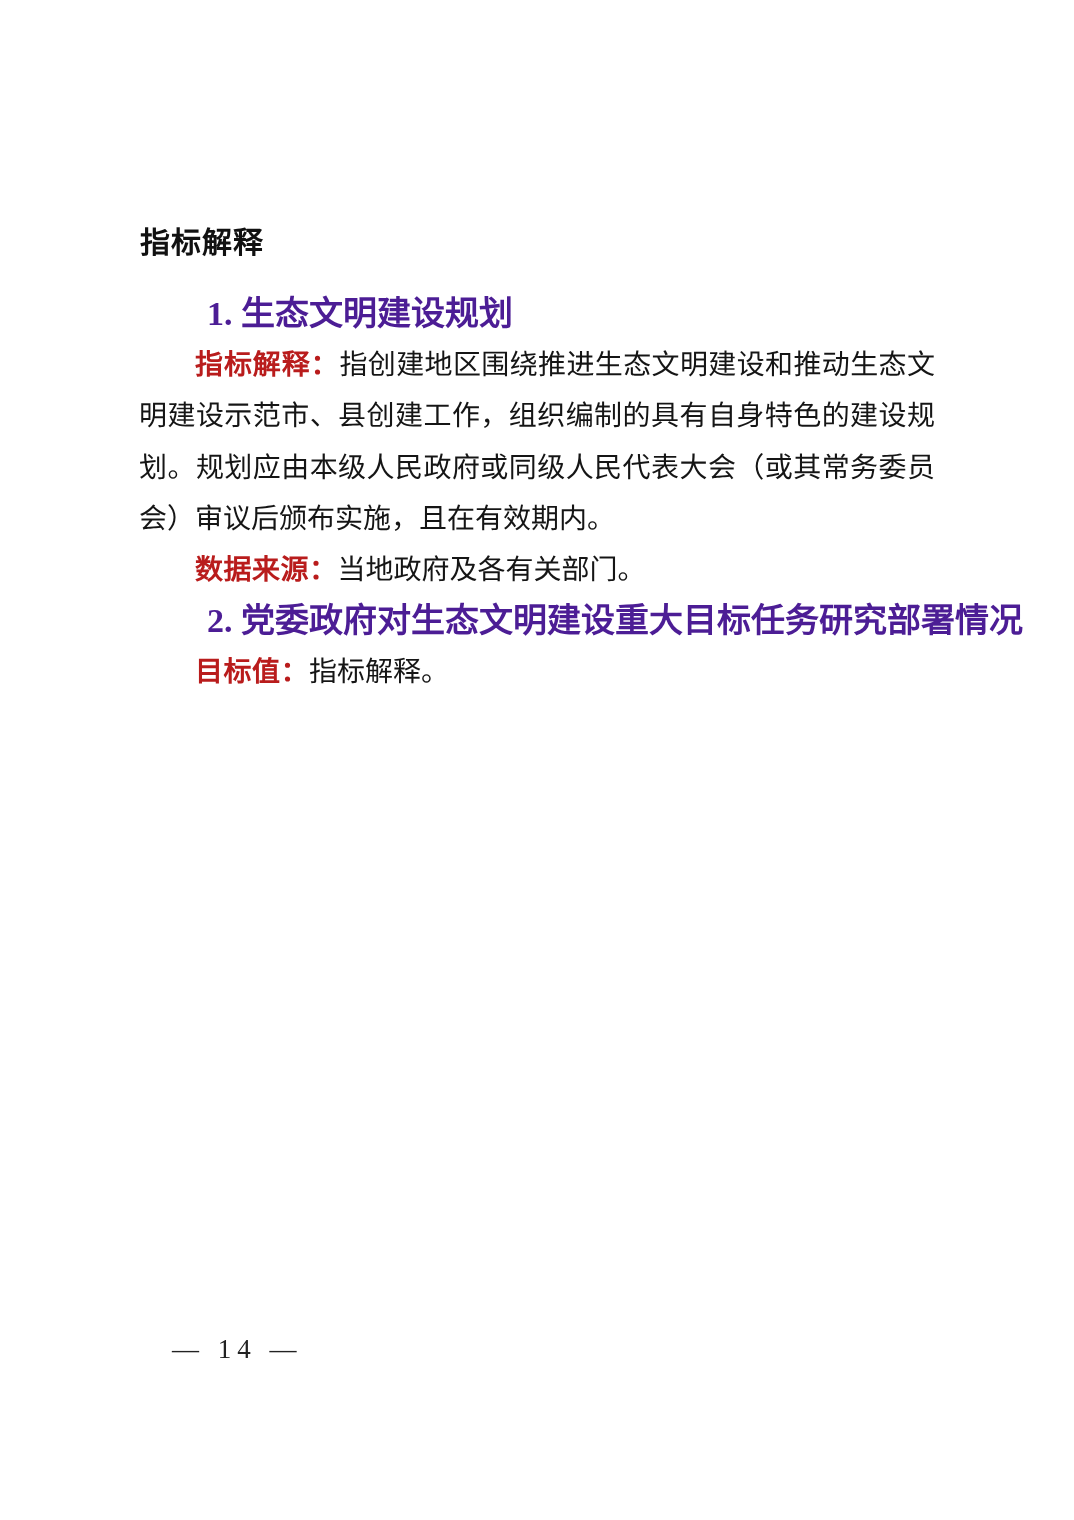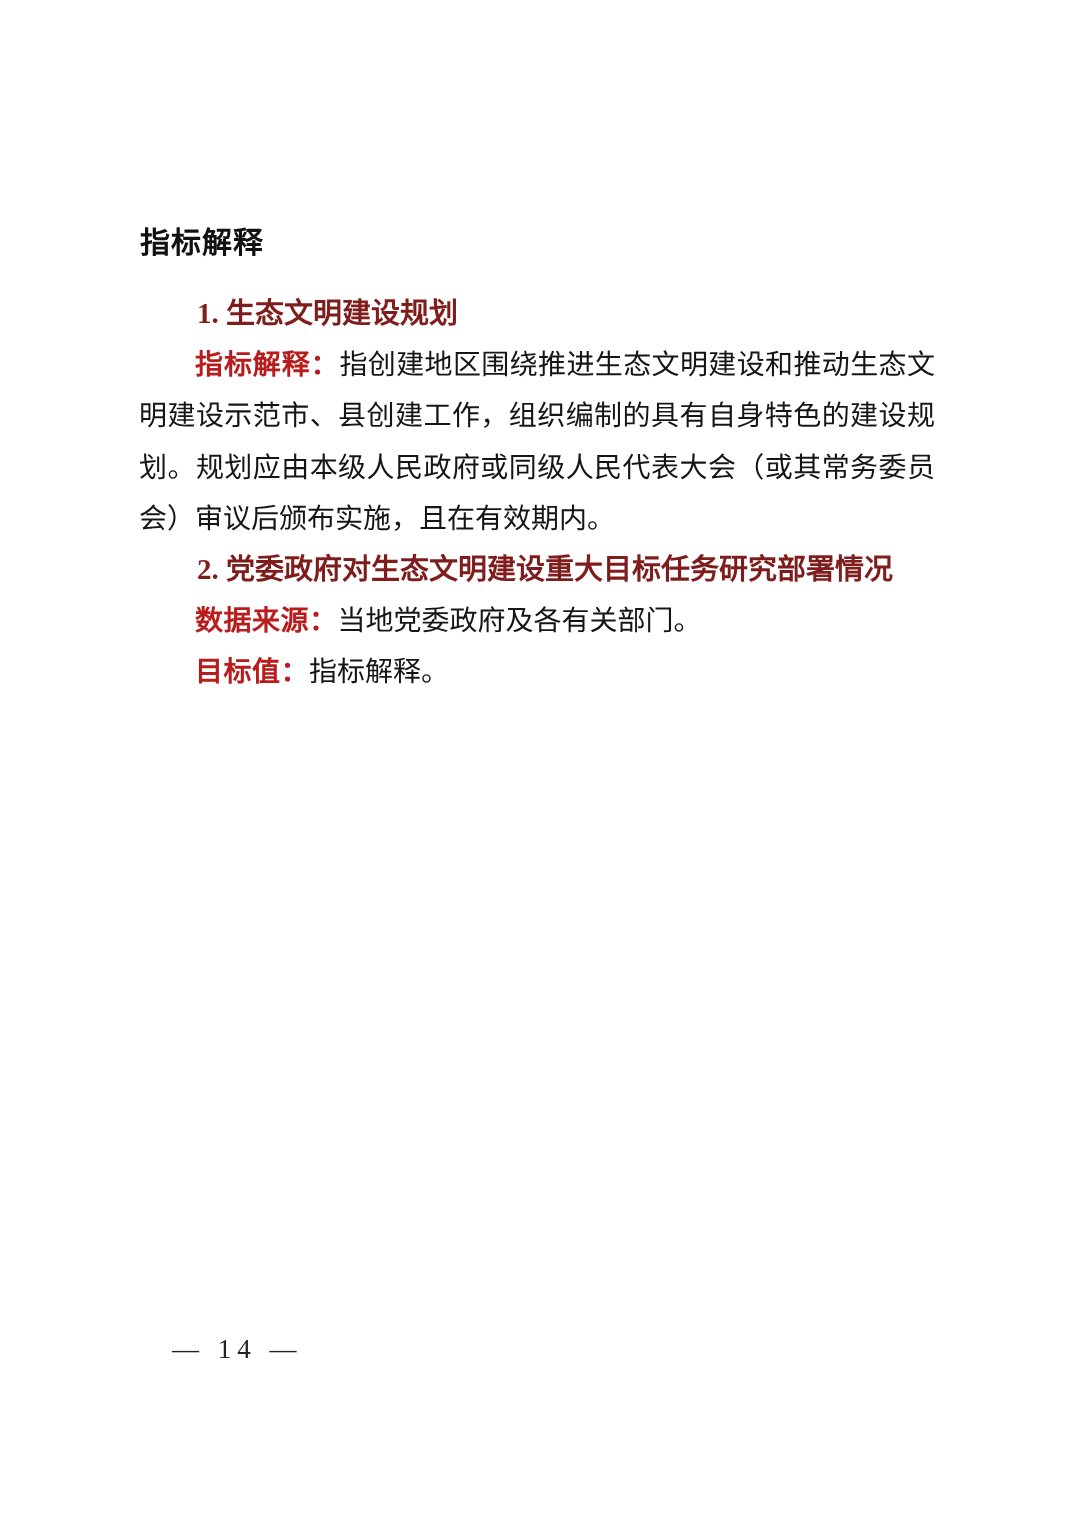--- a/index.html
+++ b/index.html
@@ -34,23 +34,23 @@
     top: 288px;
     width: 796px;
     font-size: 28px;
     line-height: 51.2px;
   }
   .section {
     margin: 0;
   }
   .sec-heading {
     margin: 0;
-    font-size: 29px;
+    font-size: 34px;
     font-weight: 700;
-    color: #7f1d1d;
+    color: #4c1d95;
     text-indent: 2em;
     white-space: nowrap;
   }
   .para {
     margin: 0;
     text-indent: 2em;
     text-align: justify;
     text-justify: inter-ideograph;
   }
   .para .label {
@@ -73,25 +73,25 @@
 
 <div class="page">
 
   <h1 class="doc-title">指标解释</h1>
 
   <div class="content">
 
     <section class="section">
       <h2 class="sec-heading">1. 生态文明建设规划</h2>
       <p class="para"><span class="label">指标解释：</span><span>指创建地区围绕推进生态文明建设和推动生态文明建设示范市、县创建工作，组织编制的具有自身特色的建设规划。规划应由本级人民政府或同级人民代表大会（或其常务委员会）审议后颁布实施，且在有效期内。</span></p>
+      <p class="para"><span class="label">数据来源：</span><span>当地政府及各有关部门。</span></p>
     </section>
 
     <section class="section">
       <h2 class="sec-heading">2. 党委政府对生态文明建设重大目标任务研究部署情况</h2>
-      <p class="para"><span class="label">数据来源：</span><span>当地党委政府及各有关部门。</span></p>
       <p class="para"><span class="label">目标值：</span><span>指标解释。</span></p>
     </section>
 
 
   </div>
 
   <div class="footer">— 14 —</div>
 
 </div>
 

